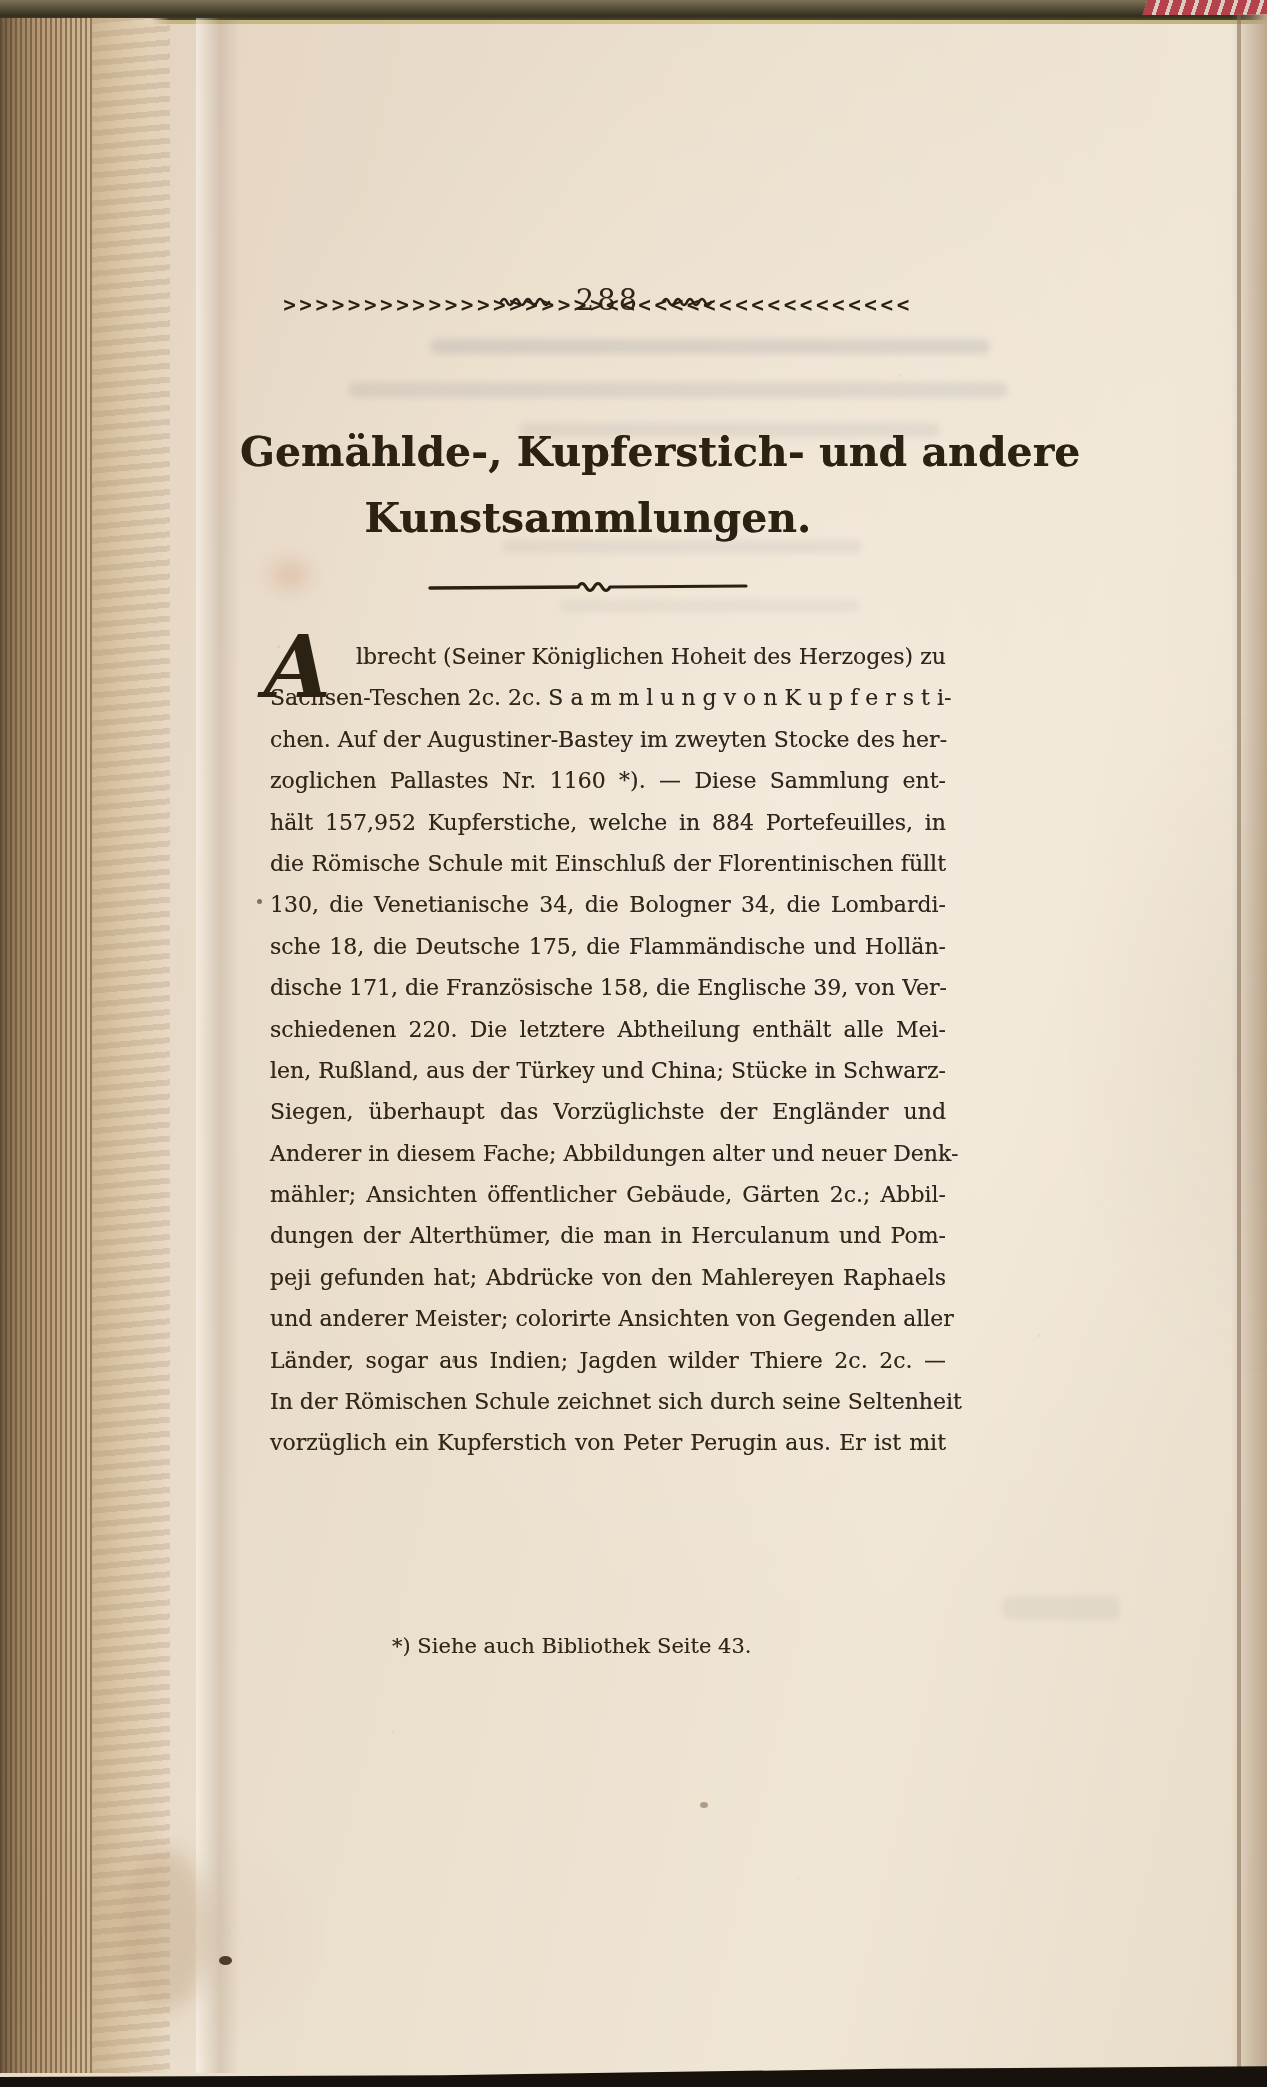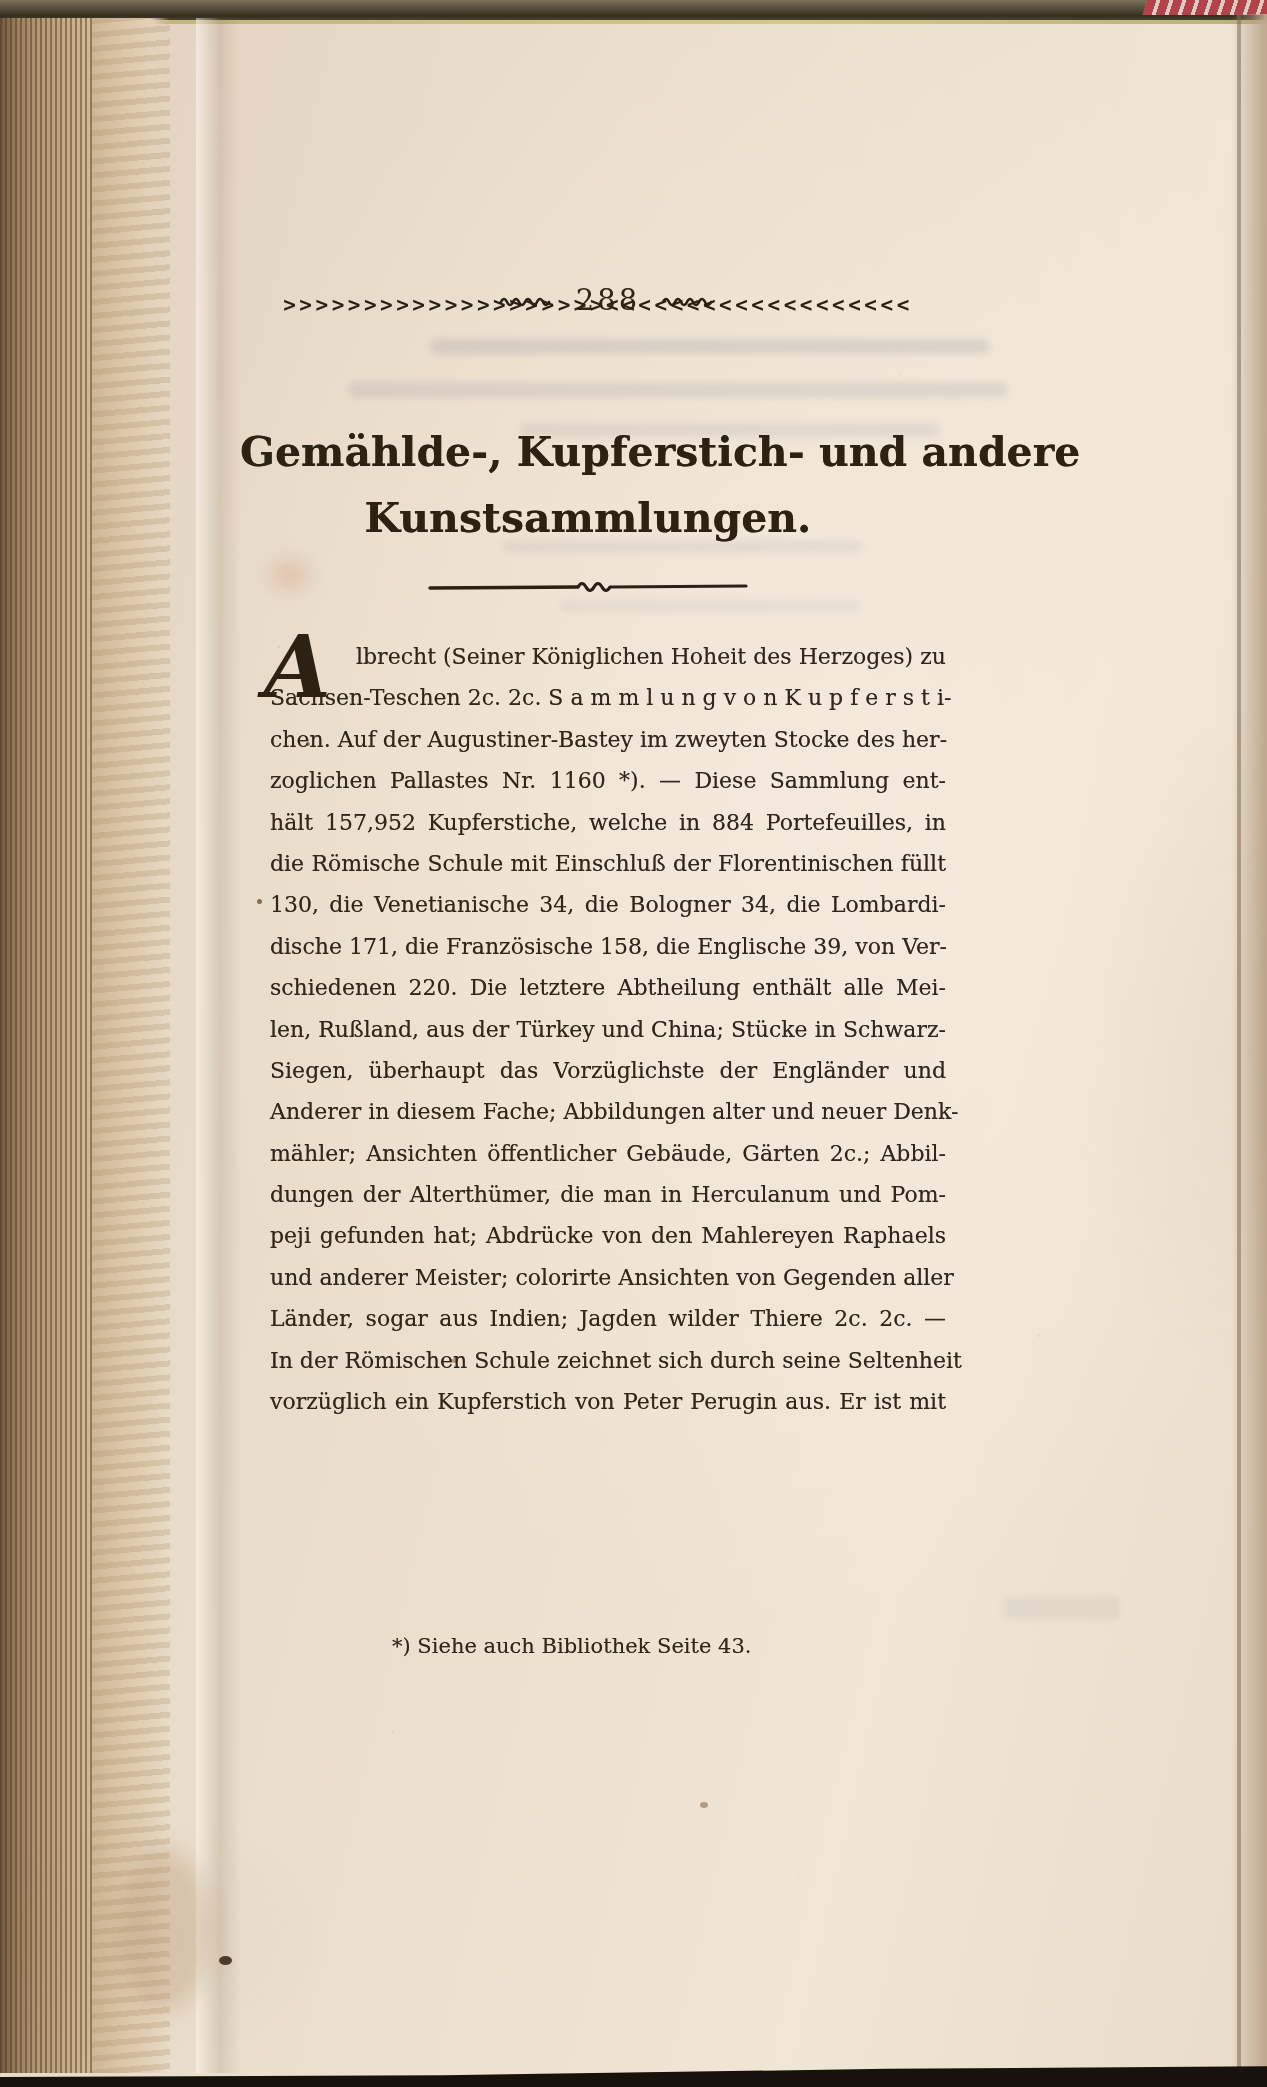--- a/index.html
+++ b/index.html
@@ -137,20 +137,21 @@
 
   <div class="body-block">
     <span class="dropcap">A</span>
     <div class="bline first">lbrecht (Seiner Königlichen Hoheit des Herzoges) zu</div>
     <div class="bline">Sachsen-Teschen 2c. 2c. S a m m l u n g  v o n  K u p f e r s t i-</div>
     <div class="bline">chen. Auf der Augustiner-Bastey im zweyten Stocke des her-</div>
     <div class="bline">zoglichen Pallastes Nr. 1160 *). — Diese Sammlung ent-</div>
     <div class="bline">hält 157,952 Kupferstiche, welche in 884 Portefeuilles, in</div>
     <div class="bline">die Römische Schule mit Einschluß der Florentinischen füllt</div>
     <div class="bline">130, die Venetianische 34, die Bologner 34, die Lombardi-</div>
+    <div class="bline">sche 18, die Deutsche 175, die Flammändische und Hollän-</div>
     <div class="bline">dische 171, die Französische 158, die Englische 39, von Ver-</div>
     <div class="bline">schiedenen 220. Die letztere Abtheilung enthält alle Mei-</div>
     <div class="bline">len, Rußland, aus der Türkey und China; Stücke in Schwarz-</div>
     <div class="bline">Siegen, überhaupt das Vorzüglichste der Engländer und</div>
     <div class="bline">Anderer in diesem Fache; Abbildungen alter und neuer Denk-</div>
     <div class="bline">mähler; Ansichten öffentlicher Gebäude, Gärten 2c.; Abbil-</div>
     <div class="bline">dungen der Alterthümer, die man in Herculanum und Pom-</div>
     <div class="bline">peji gefunden hat; Abdrücke von den Mahlereyen Raphaels</div>
     <div class="bline">und anderer Meister; colorirte Ansichten von Gegenden aller</div>
     <div class="bline">Länder, sogar aus Indien; Jagden wilder Thiere 2c. 2c. —</div>

